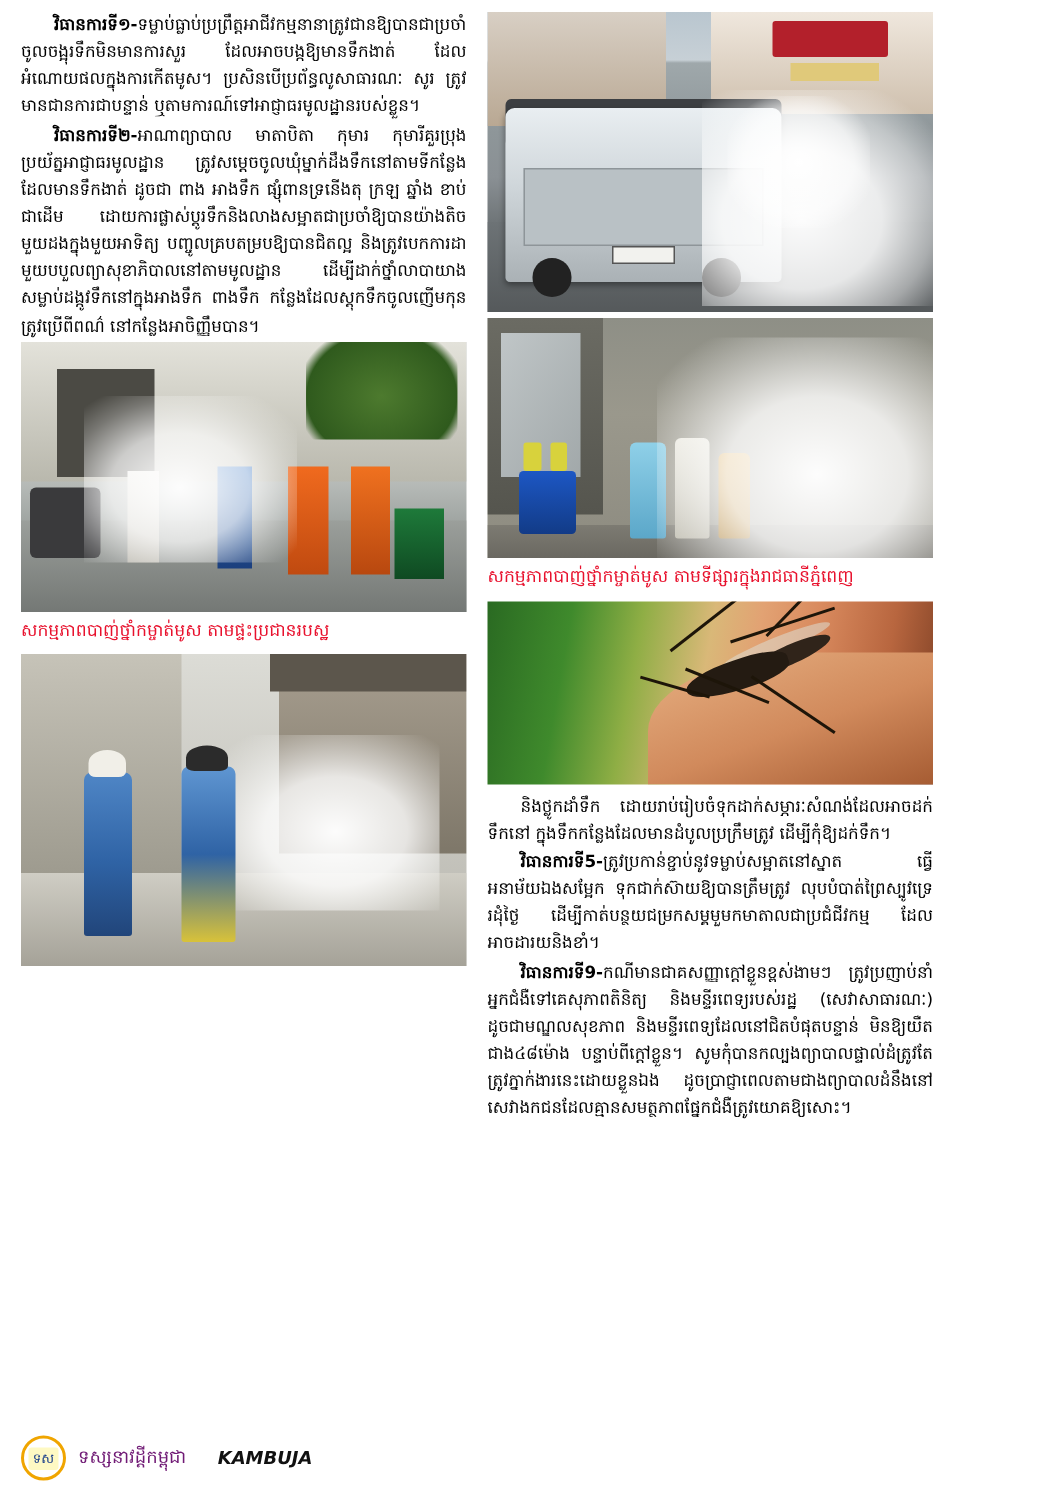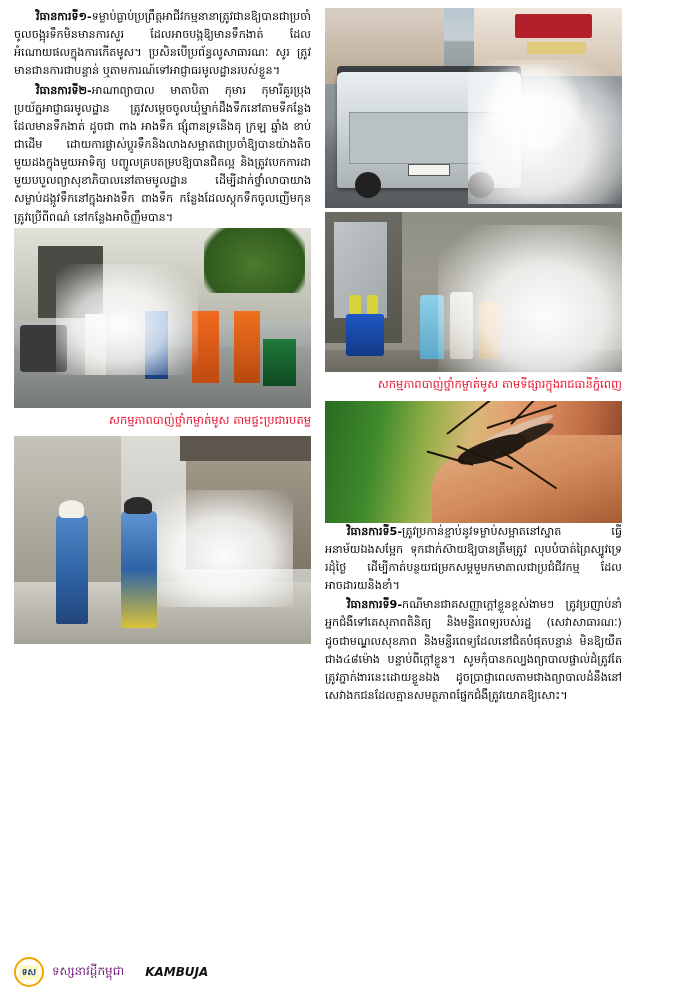--- a/index.html
+++ b/index.html
@@ -43,21 +43,21 @@
   .photo {
     width: 100%;
     position: relative;
     overflow: hidden;
     background: #ccc;
   }
   .caption {
     color: #e8112d;
     font-size: 11.5px;
     line-height: 1.45;
-    text-align: right;
+    text-align: left;
     margin: 4px 0 8px 0;
   }
 
   
   .ph-truck {
     height: 200px;
     background: linear-gradient(to bottom, #b9c6cf 0%, #c7d0d6 16%, #9fa8ab 17%, #8e9699 40%, #8a9094 55%, #6f7578 70%, #5e6366 100%);
   }
   .ph-truck .bldgA {
     position:absolute; left:0; top:0; width:40%; height:38%;
@@ -277,21 +277,21 @@
     gap: 8px;
   }
   .footer .logo {
     width: 30px; height: 30px;
     border-radius: 50%;
     border: 2px solid #f0a500;
     display: flex; align-items: center; justify-content: center;
     background: #fff;
   }
   .footer .logo span {
-    font-size: 9px; font-weight: bold; color: #1b3f8b;
+    font-size: 9px; font-weight: normal; color: #1b3f8b;
     background:#fef9c3; padding: 1px 3px; border-radius:2px;
   }
   .footer .ftext {
     font-size: 12px; color: #701a75;
   }
   .footer .fbrand {
     font-size: 12px; color: #111; font-style: italic; font-weight: bold;
   }
   .footer .sep { width: 5px; }
 </style>
@@ -318,21 +318,21 @@
         <div class="tree"></div>
         <div class="ground"></div>
         <div class="moto"></div>
         <div class="pA"></div>
         <div class="pB"></div>
         <div class="pC"></div>
         <div class="pD"></div>
         <div class="bin"></div>
         <div class="fogs"></div>
       </div>
-      <div class="caption">សកម្មភាពបាញ់ថ្នាំកម្ចាត់មូស តាមផ្ទះប្រជារបតម្ឋ</div>
+      <div class="caption">សកម្មភាពបាញ់ថ្នាំកម្ចាត់មូស តាមផ្ទះប្រជានរបស្ឋ</div>
 
       <div class="photo ph-two">
         <div class="wallL"></div>
         <div class="wallR"></div>
         <div class="roof"></div>
         <div class="ground2"></div>
         <div class="fogt"></div>
         <div class="manA"></div>
         <div class="manB"></div>
       </div>
@@ -379,20 +379,23 @@
         <div class="prob"></div>
         <div class="legs">
           <i style="left:20%; top:30%; width:40%; transform:rotate(-38deg);"></i>
           <i style="left:26%; top:46%; width:36%; transform:rotate(22deg);"></i>
           <i style="left:44%; top:22%; width:44%; transform:rotate(-18deg);"></i>
           <i style="left:52%; top:52%; width:40%; transform:rotate(34deg);"></i>
           <i style="left:58%; top:16%; width:34%; transform:rotate(-46deg);"></i>
         </div>
       </div>
 
+      <p class="kh" style="margin-top:6px;">
+        <span>និងថ្លូកដាំទឹក ដោយរាប់រៀបចំទុកដាក់សម្ភារៈសំណង់ដែលអាចដក់ទឹកនៅ ក្នុងទឹកកន្លែងដែលមានដំបូលប្រក្រឹមត្រូវ ដើម្បីកុំឱ្យដក់ទឹក។</span>
+      </p>
 
       <p class="kh">
         <b>វិធានការទី5-</b><span>ត្រូវប្រកាន់ខ្ជាប់នូវទម្លាប់សម្អាតនៅស្នាត ធ្វើអនាម័យឯងសម្អែក ទុកជាក់ស៊ាយឱ្យបានត្រឹមត្រូវ លុបបំបាត់ព្រៃស្បូវទ្រេរដុំថ្ងៃ ដើម្បីកាត់បន្ថយជម្រកសម្គមួមកមាតាលជាប្រជំជីវកម្ម ដែលអាចដារយនិងខាំ។</span>
       </p>
 
       <p class="kh">
         <b>វិធានការទី9-</b><span>កណីមានជាគសញ្ញាក្តៅខ្លួនខ្ពស់ងាមៗ ត្រូវប្រញាប់នាំអ្នកជំងឺទៅគេសុភាពតិនិត្យ និងមន្ទីរពេទ្យរបស់រដ្ឋ (សេវាសាធារណៈ) ដូចជាមណ្ឌលសុខភាព និងមន្ទីរពេទ្យដែលនៅជិតបំផុតបន្ទាន់ មិនឱ្យយឺតជាង៤៨ម៉ោង បន្ទាប់ពីក្តៅខ្លួន។ សូមកុំបានកល្បងព្យាបាលផ្ទាល់ដំត្រូវតែត្រូវភ្នាក់ងារនេះដោយខ្លួនឯង ដូចប្រាជ្ញាពេលតាមជាងព្យាបាលដំនឹងនៅសេវាងកជនដែលគ្មានសមត្ថភាពផ្នែកជំងឺត្រូវយោគឱ្យសោះ។</span>
       </p>
 
     </div>

